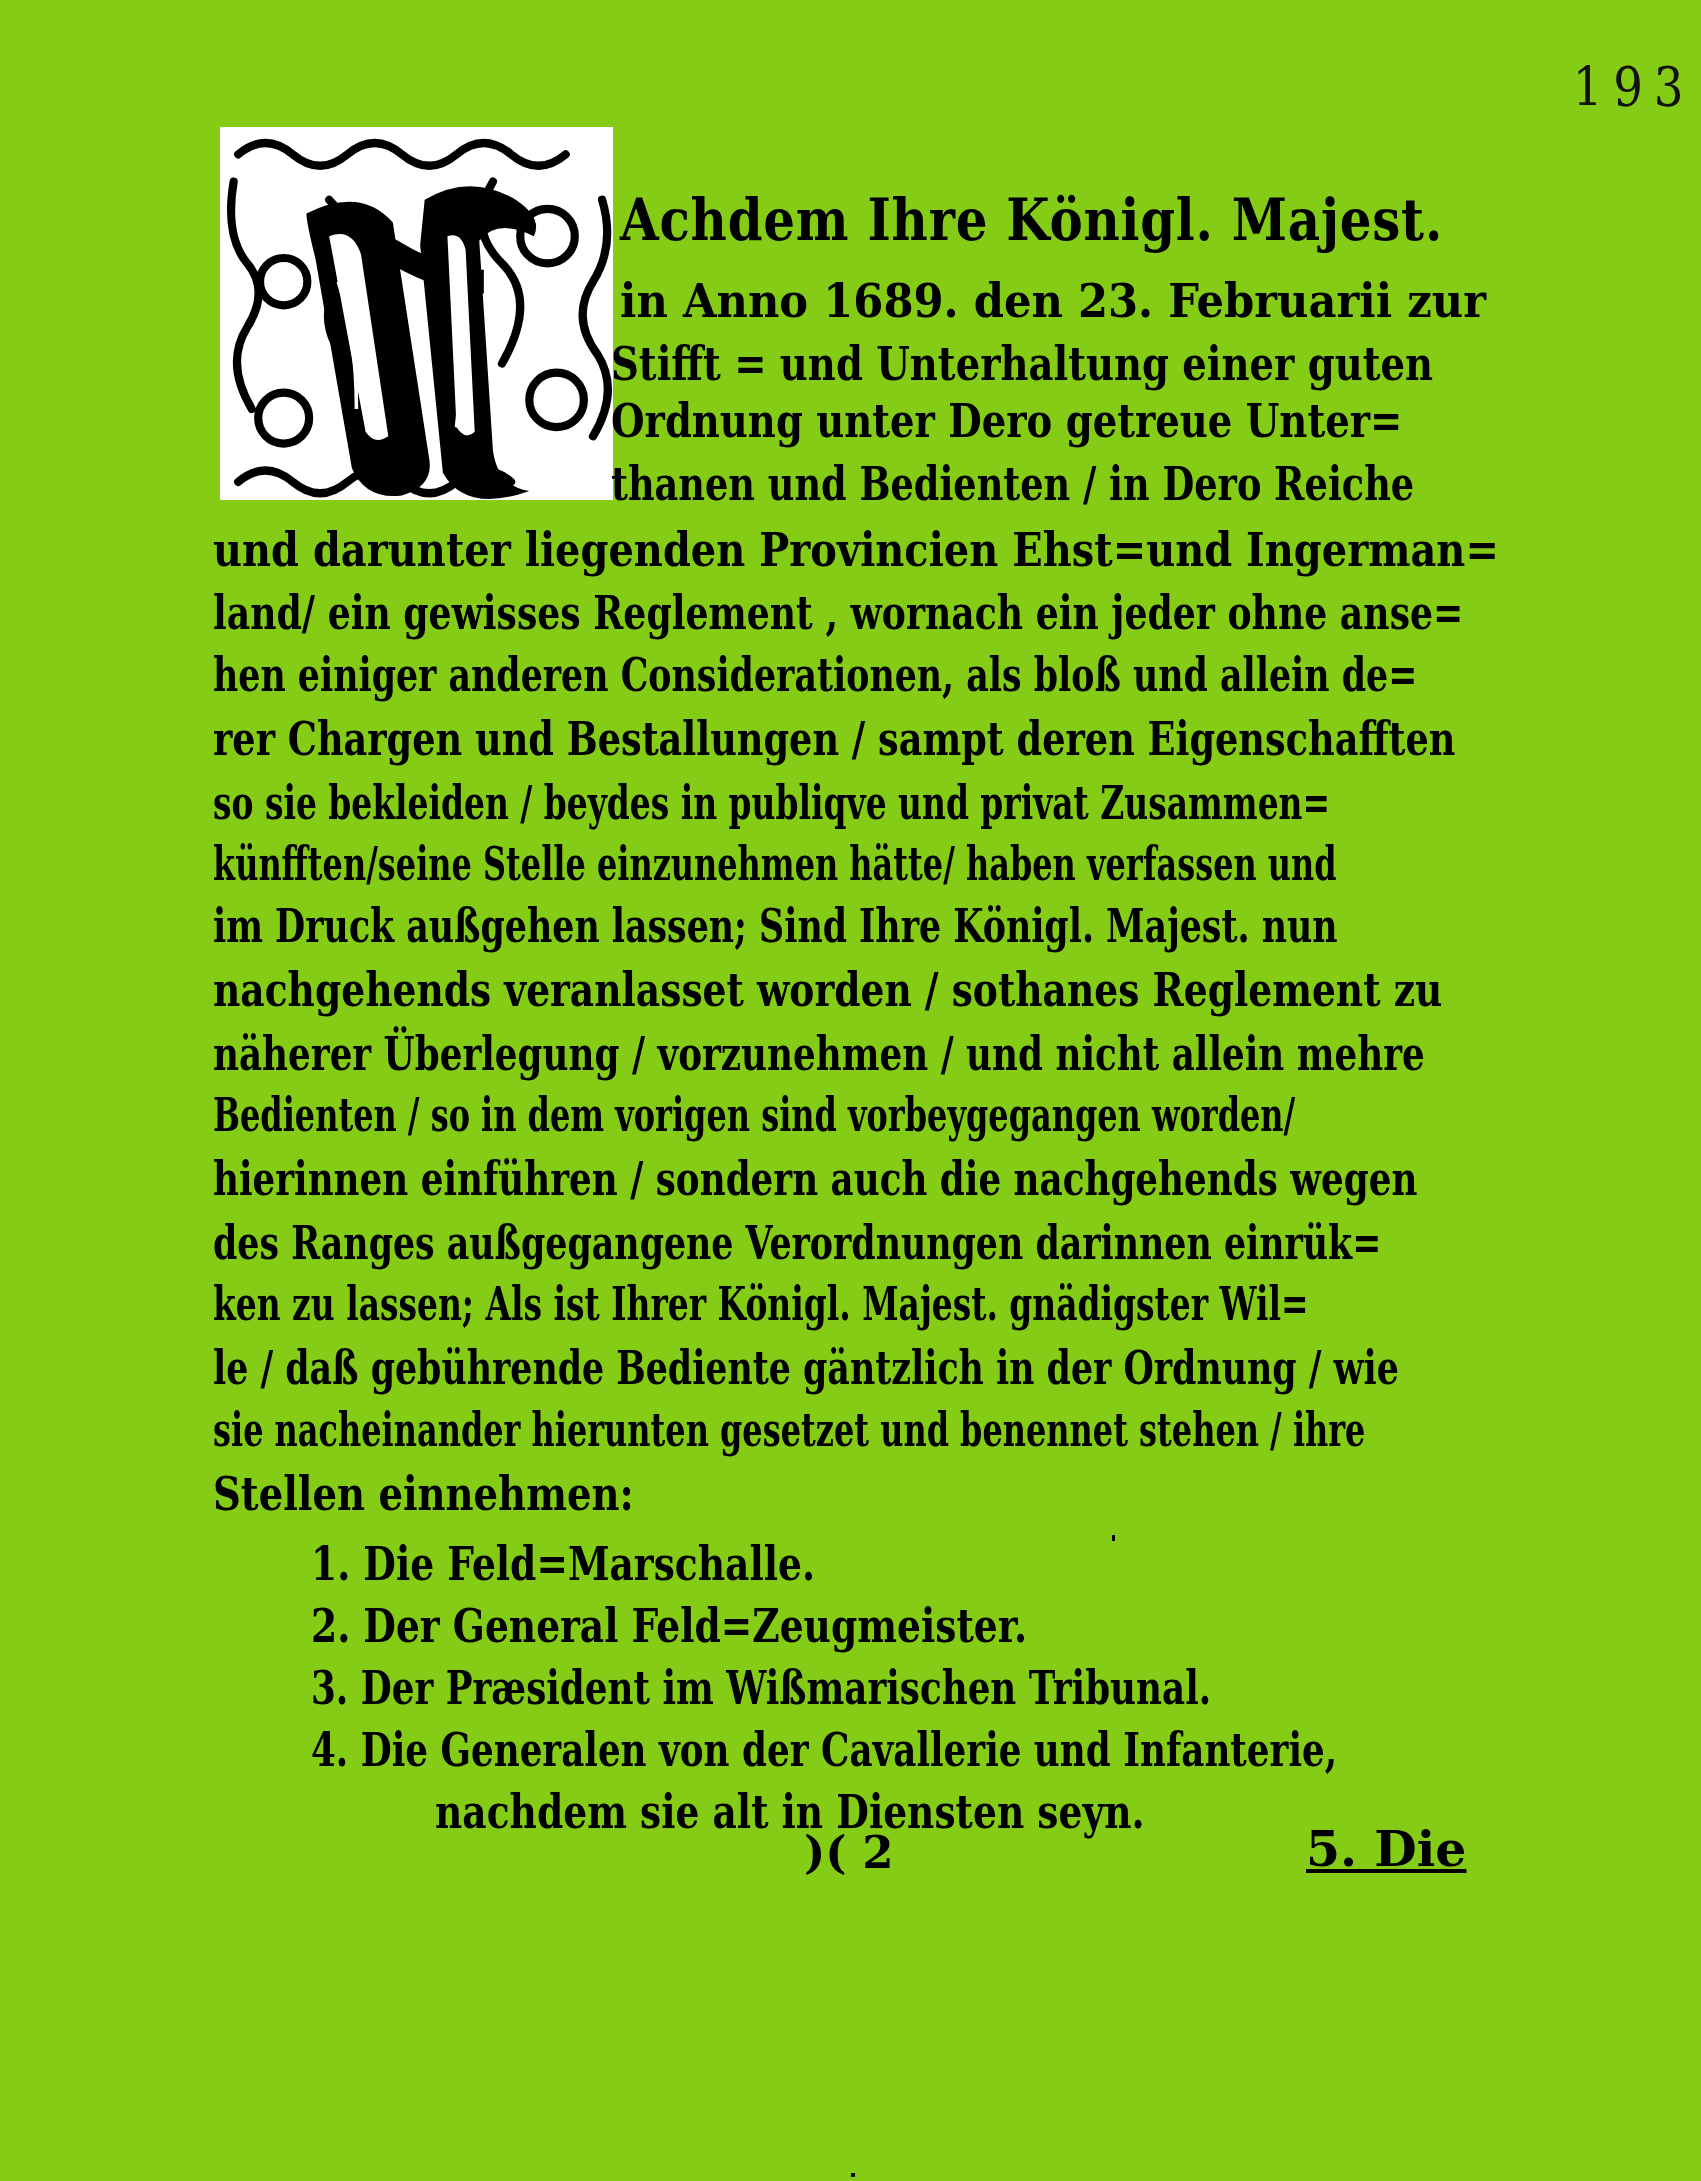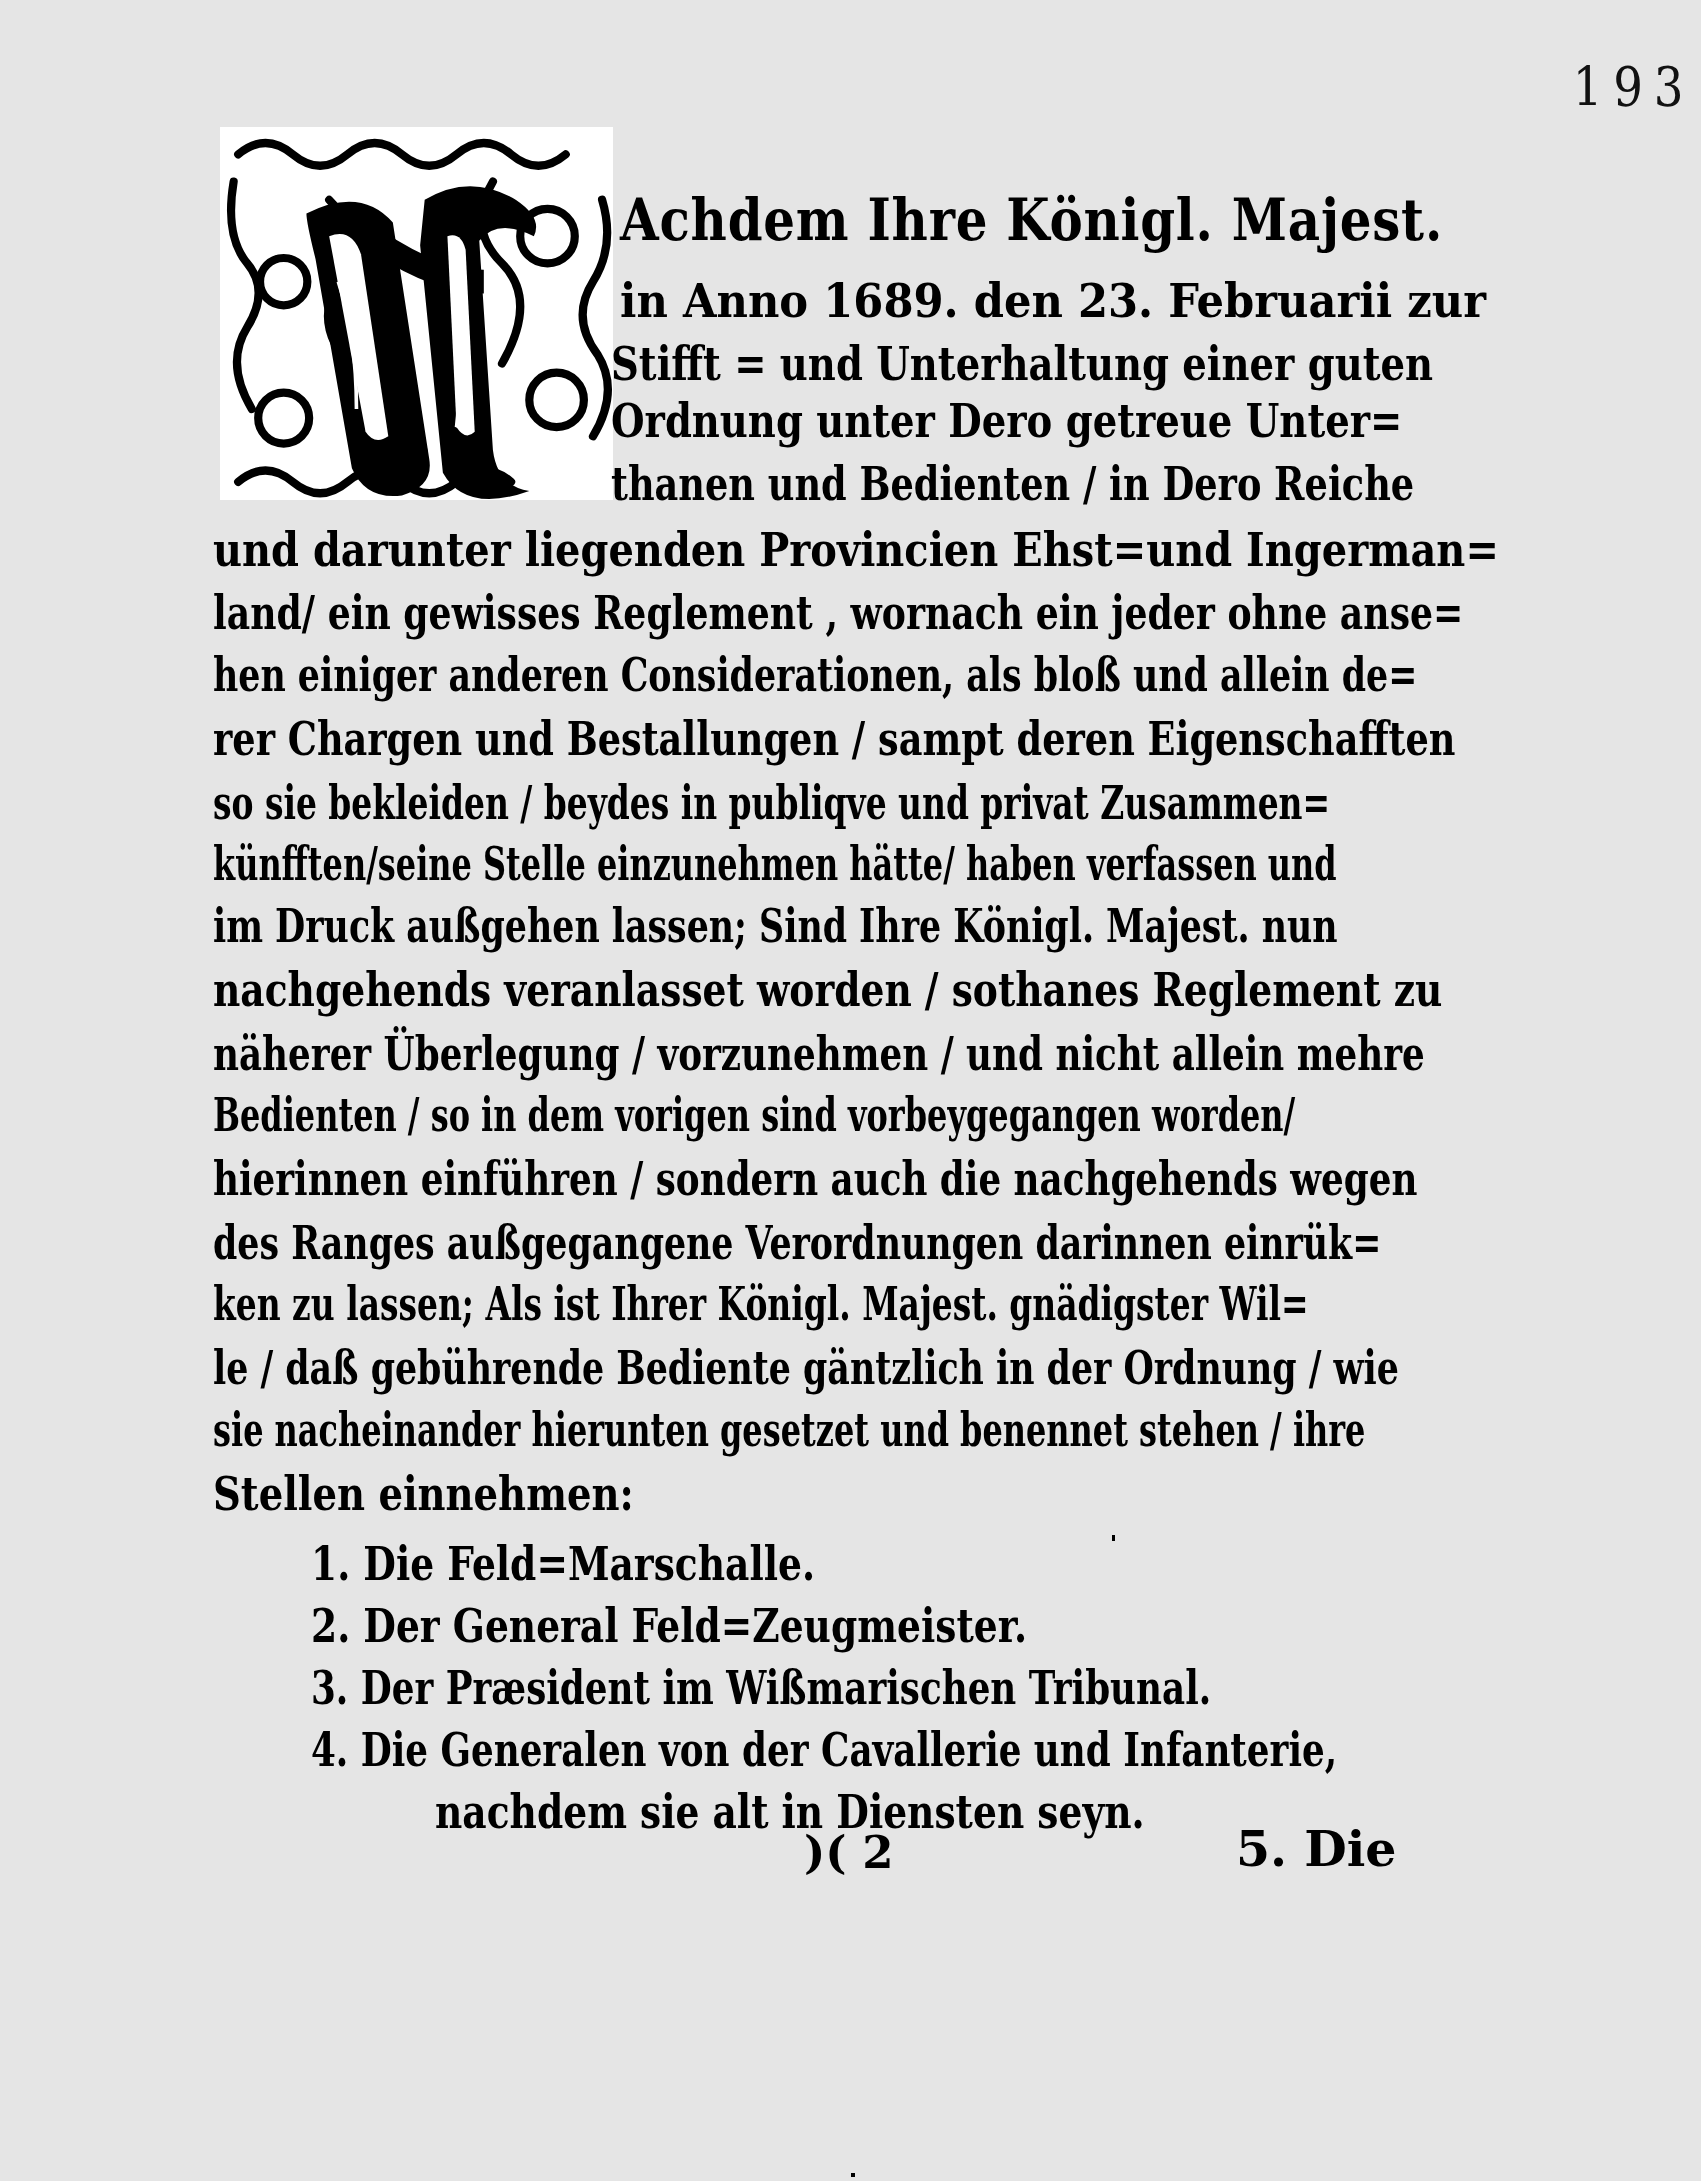--- a/index.html
+++ b/index.html
@@ -1,17 +1,17 @@
 <!DOCTYPE html>
 <html style="font-size:14.5px"><head>
 <meta charset="utf-8">
 <style>
   html, body { margin: 0; padding: 0; background: #ffffff; }
   body { width: 1702px; height: 2182px; position: relative; overflow: hidden; color: #000; }
-  .page { position: absolute; inset: 0; background: #e5e5e5; text-align: center; }
+  .page { position: absolute; inset: 0; background: #84cc16; text-align: center; }
   .folio {
     position: absolute; left: 1562px; top: 55px;
     font-family: "DejaVu Serif", serif; font-size: 55px; letter-spacing: 12.7px;
     font-weight: 300; color: #111; transform: scaleX(0.85);
   }
   .initial {
     position: absolute; left: 220px; top: 127px; width: 393px; height: 373px;
   }
   .initial svg { width: 100%; height: 100%; }
   .line {
@@ -88,18 +88,18 @@
   <div class="line" style="left:213px; top:1402px; transform:scaleX(0.68);">sie nacheinander hierunten gesetzet und benennet stehen / ihre</div>
   <div class="line" style="left:213px; top:1466px; transform:scaleX(0.82);">Stellen einnehmen:</div>
 
   <div class="line list-item" style="left:311px; top:1536px; transform:scaleX(0.80);">1. Die Feld=Marschalle.</div>
   <div class="line list-item" style="left:311px; top:1598px; transform:scaleX(0.80);">2. Der General Feld=Zeugmeister.</div>
   <div class="line list-item" style="left:311px; top:1660px; transform:scaleX(0.76);">3. Der Præsident im Wißmarischen Tribunal.</div>
   <div class="line list-item" style="left:311px; top:1722px; transform:scaleX(0.76);">4. Die Generalen von der Cavallerie und Infanterie,</div>
   <div class="line list-item" style="left:435px; top:1784px; transform:scaleX(0.80);">nachdem sie alt in Diensten seyn.</div>
 
   <div class="sig" style="left:804px; top:1826px;">)( 2</div>
-  <div class="catch" style="left:1236px; top:1820px;">5. Die</div>
+  <div class="catch" style="left:1306px; top:1820px;text-decoration:underline;">5. Die</div>
 
   <div class="speck" style="left:851px; top:2173px;"></div>
   <div class="speck" style="left:1112px; top:1535px; width:2.7px; height:5.5px;"></div>
 </div>
 
 
 </body></html>

